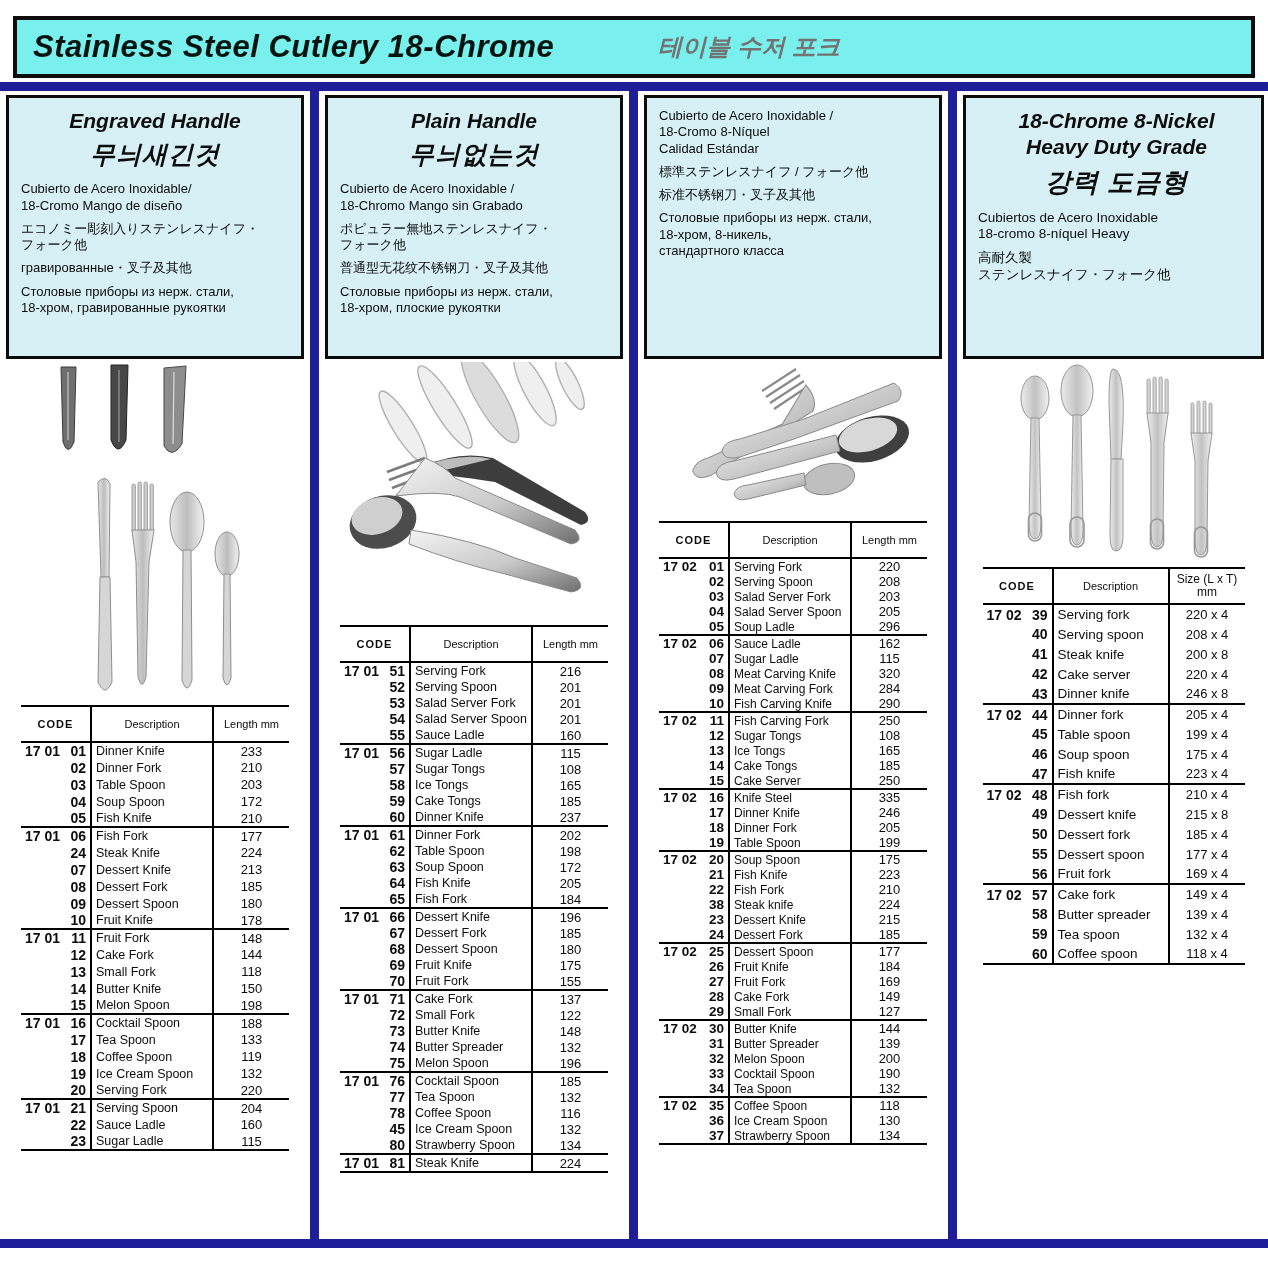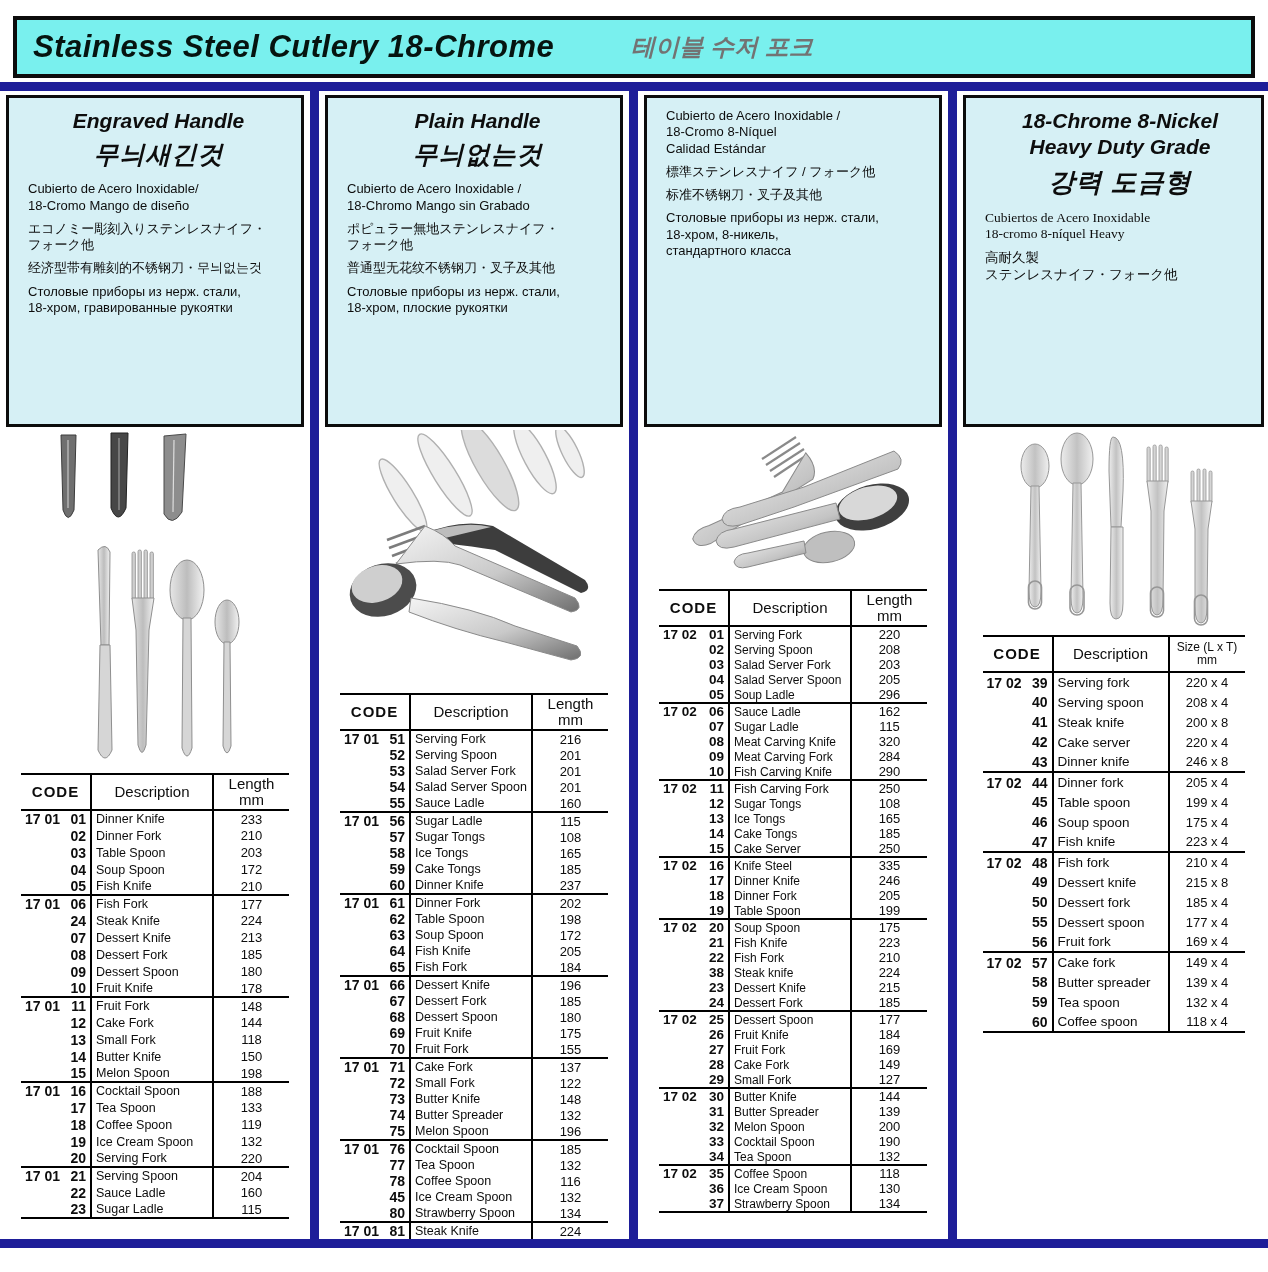--- a/index.html
+++ b/index.html
@@ -9,59 +9,59 @@
     --ink:#0d0d0d;
   }
   *{box-sizing:border-box;margin:0;padding:0}
   body{width:1268px;height:1272px;background:#ffffff;font-family:"Liberation Sans",sans-serif;color:var(--ink);overflow:hidden}
   .page{width:1268px;height:1272px;position:relative;background:#fff}
 
   
   .title-bar{
     position:absolute;left:13px;top:16px;width:1242px;height:62px;
     background:var(--title-bg);border:4px solid #0c0c0c;
-    display:flex;align-items:center;padding-left:16px;gap:77px;
+    display:flex;align-items:center;padding-left:16px;gap:104px;
   }
   .title-en{font-size:31px;font-weight:bold;font-style:italic;letter-spacing:.5px;color:#061410}
   .title-ko{font-size:24px;font-weight:bold;font-style:italic;color:#737373}
 
   
   .top-rule{position:absolute;left:0;top:82px;width:1268px;height:9px;background:var(--navy)}
   .bottom-rule{position:absolute;left:0;top:1239px;width:1268px;height:9px;background:var(--navy)}
   .columns{position:absolute;left:0;top:91px;width:1268px;height:1148px;display:flex}
   .vdiv{width:9px;background:var(--navy);flex:0 0 auto}
   .col{flex:0 0 310px;width:310px;background:#fff;padding:4px 6px 0 6px}
   .col.col3{flex:0 0 313px;width:313px}
 
   
   .hbox{
-    background:var(--box-bg);border:3px solid #0c0c0c;height:332px;
-    padding:10px 12px 6px 19px;overflow:hidden;
+    background:var(--box-bg);border:3px solid #0c0c0c;height:264px;
+    padding:10px 12px 6px 12px;overflow:hidden;
   }
   .hbox-title{font-size:21px;font-weight:bold;font-style:italic;text-align:center;line-height:1.25}
   .hbox-sub{font-size:25px;font-weight:bold;font-style:italic;text-align:center;margin:4px 0 10px 0;letter-spacing:1px}
   .hbox-lines p{font-size:13px;line-height:1.25;margin-bottom:7px}
   .col3 .hbox-title,.col3 .hbox-sub{text-align:center;padding-left:6px}
   .col3 .hbox-sub{font-size:26px}
-  .col3 .hbox-lines p{font-family:Liberation Serif, serif;font-size:13.5px}
+  .col3 .hbox-lines p{font-family:Liberation Sans, sans-serif;font-size:13.5px}
 
   
   .photo{display:flex;align-items:center;justify-content:center;overflow:hidden}
   .col0 .photo{height:346px}
   .col1 .photo{height:266px}
   .col2 .photo{height:162px}
   .col3 .photo{height:208px}
   .photo svg{display:block}
 
   
   .ptable{border-collapse:collapse;table-layout:fixed;margin:0 auto}
   .ptable th,.ptable td{padding:0 4px;vertical-align:middle}
   .ptable thead th{
     border-top:2px solid #000;border-bottom:2px solid #000;
-    font-weight:normal;font-size:15px;height:36px;white-space:pre-line;line-height:1.1;text-align:center;
+    font-weight:normal;font-size:11px;height:36px;white-space:pre-line;line-height:1.1;text-align:center;
   }
   .ptable thead th.c-code{font-weight:bold;letter-spacing:1px}
   .ptable th.c-desc,.ptable td.c-desc{border-left:2px solid #000;border-right:2px solid #000}
   .ptable tr.gstart td{border-top:2px solid #000}
   .ptable tbody tr:last-child td{border-bottom:2px solid #000}
   .c-code{width:70px}
   .c-desc{width:122px}
   .c-len{width:76px;text-align:center}
   td.c-code{text-align:right;font-weight:bold;font-size:14px;white-space:nowrap}
   td.c-code .prefix{float:left;margin-right:3px}
@@ -90,21 +90,21 @@
   <div class="columns" id="columns">
   <div class="col col0">
     <div class="hbox">
       <div class="hbox-title">
             <div>Engraved Handle</div>
           </div>
       <div class="hbox-sub">무늬새긴것</div>
       <div class="hbox-lines">
             <p>Cubierto de Acero Inoxidable/<br>18-Cromo Mango de diseño</p>
             <p>エコノミー彫刻入りステンレスナイフ・<br>フォーク他</p>
-            <p>经济型带有雕刻的不锈钢刀・무늬없는것</p>
+            <p>гравированные・叉子及其他</p>
             <p>Столовые приборы из нерж. стали,<br>18-хром, гравированные рукоятки</p>
           </div>
     </div>
     <div class="photo">
   <svg width="298" height="340" viewBox="0 0 298 340">
     <defs>
       <linearGradient id="g0" x1="0" y1="0" x2="1" y2="0">
         <stop offset="0" stop-color="#e6e6e6"></stop>
                 <stop offset=".5" stop-color="#bdbdbd"></stop>
                 <stop offset="1" stop-color="#f2f2f2"></stop>

